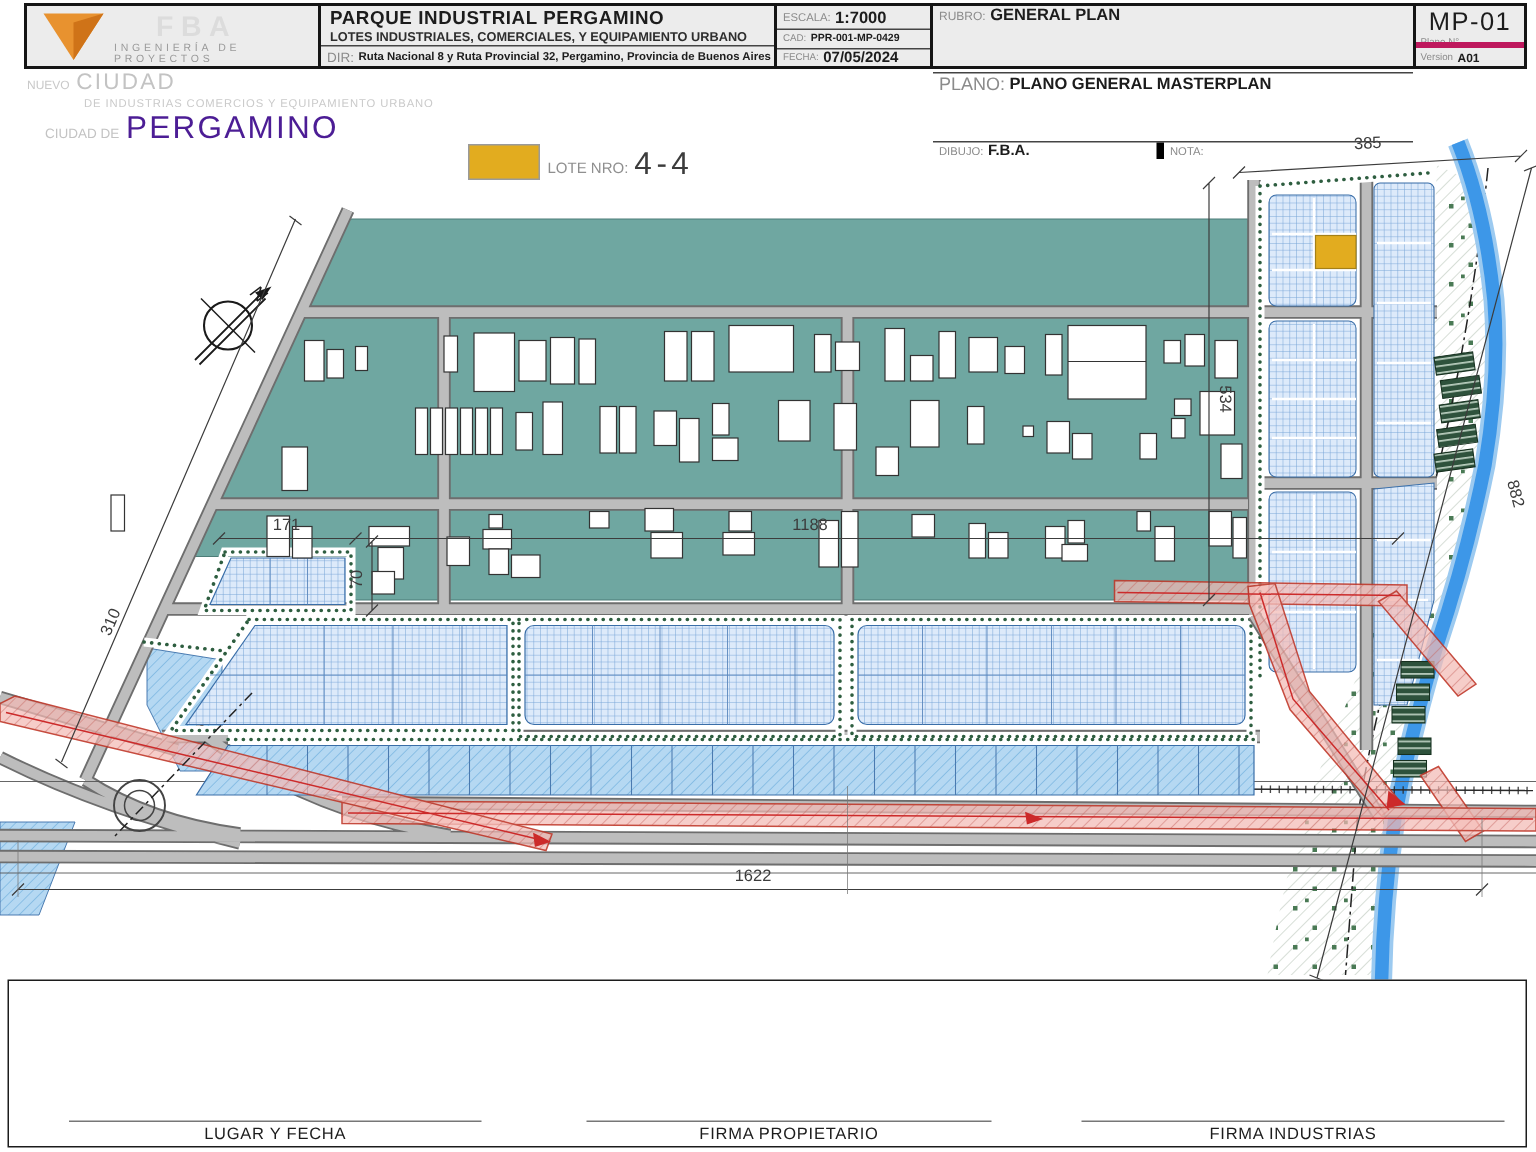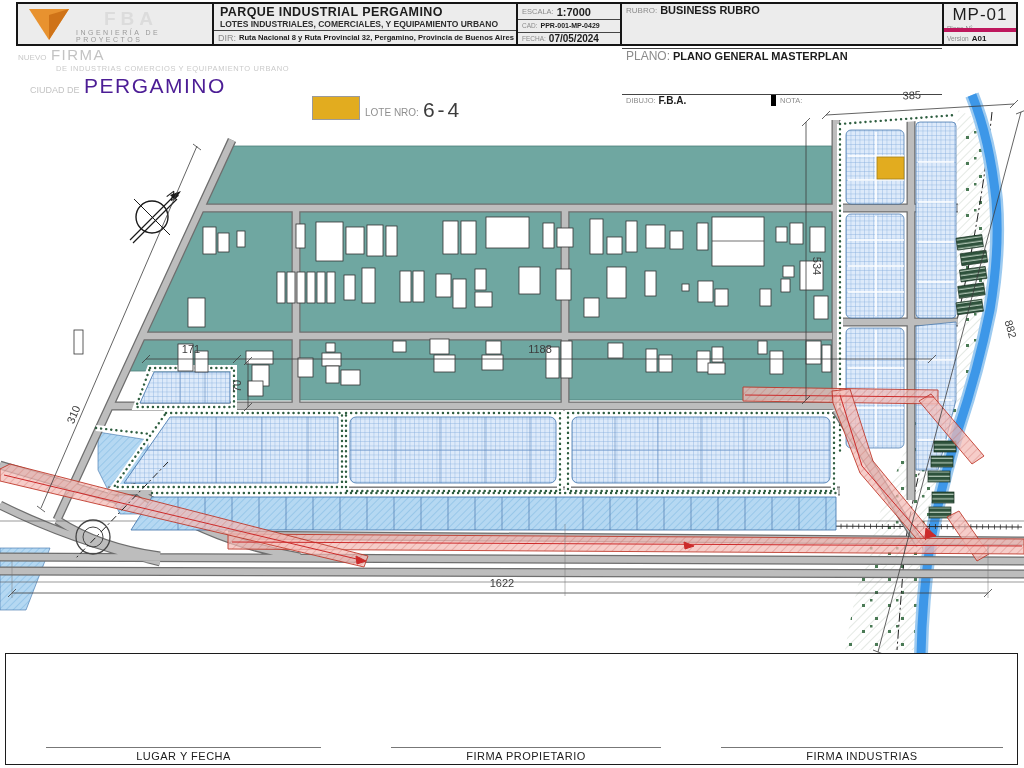--- a/index.html
+++ b/index.html
@@ -91,21 +91,21 @@
       <span class="val" style="font-size:7px">PPR-001-MP-0429</span>
     </div>
     <div class="r r3">
       <span class="lbl" style="font-size:6.5px">FECHA:</span>
       <span class="val" style="font-size:10px">07/05/2024</span>
     </div>
   </div>
   <div class="cell tb-rubro">
     <div class="r r1">
       <span class="lbl" style="font-size:8px">RUBRO:</span>
-      <span class="val" style="font-size:11px">BUSINESS RUBRO</span>
+      <span class="val" style="font-size:11px">GENERAL PLAN</span>
     </div>
     <div class="r r2">
       <span class="lbl" style="font-size:12px">PLANO:</span>
       <span class="val" style="font-size:11px">PLANO GENERAL MASTERPLAN</span>
     </div>
     <div class="r3">
       <div class="half1">
         <span class="lbl">DIBUJO:</span>
         <span class="val" style="font-size:10px">F.B.A.</span>
       </div>
@@ -120,33 +120,33 @@
     <div class="sheet-ver">
       <span class="lbl" style="font-size:6.5px">Version</span>
       <span class="val" style="font-size:8px">A01</span>
     </div>
   </div>
 </div>
 
 <div class="wm">
   <div>
     <span class="l1s">NUEVO</span>
-    <span class="l1b">FIRMA</span>
+    <span class="l1b">CIUDAD</span>
   </div>
   <div class="l2">DE INDUSTRIAS COMERCIOS Y EQUIPAMIENTO URBANO</div>
   <div class="l3">
     <span class="l3s">CIUDAD DE</span>
     <span class="l3b">PERGAMINO</span>
   </div>
 </div>
 
 <div class="legend">
   <span class="swatch"></span>
   <span class="llabel">LOTE NRO:</span>
-  <span class="lvalue">6-4</span>
+  <span class="lvalue">4-4</span>
 </div>
 
 <svg id="plan" width="1024" height="768" viewBox="0 0 1024 768">
   <defs>
     <pattern id="pGrid" width="4.5" height="4.5" patternUnits="userSpaceOnUse">
       <rect width="4.5" height="4.5" fill="#ddeafa"></rect>
       <path d="M0 0H4.5M0 0V4.5" stroke="#7aa6d8" stroke-width="0.7" fill="none"></path>
     </pattern>
     <pattern id="pHatchB" width="5" height="5" patternUnits="userSpaceOnUse" patternTransform="rotate(45)">
       <rect width="5" height="5" fill="#b5d8f2"></rect>

